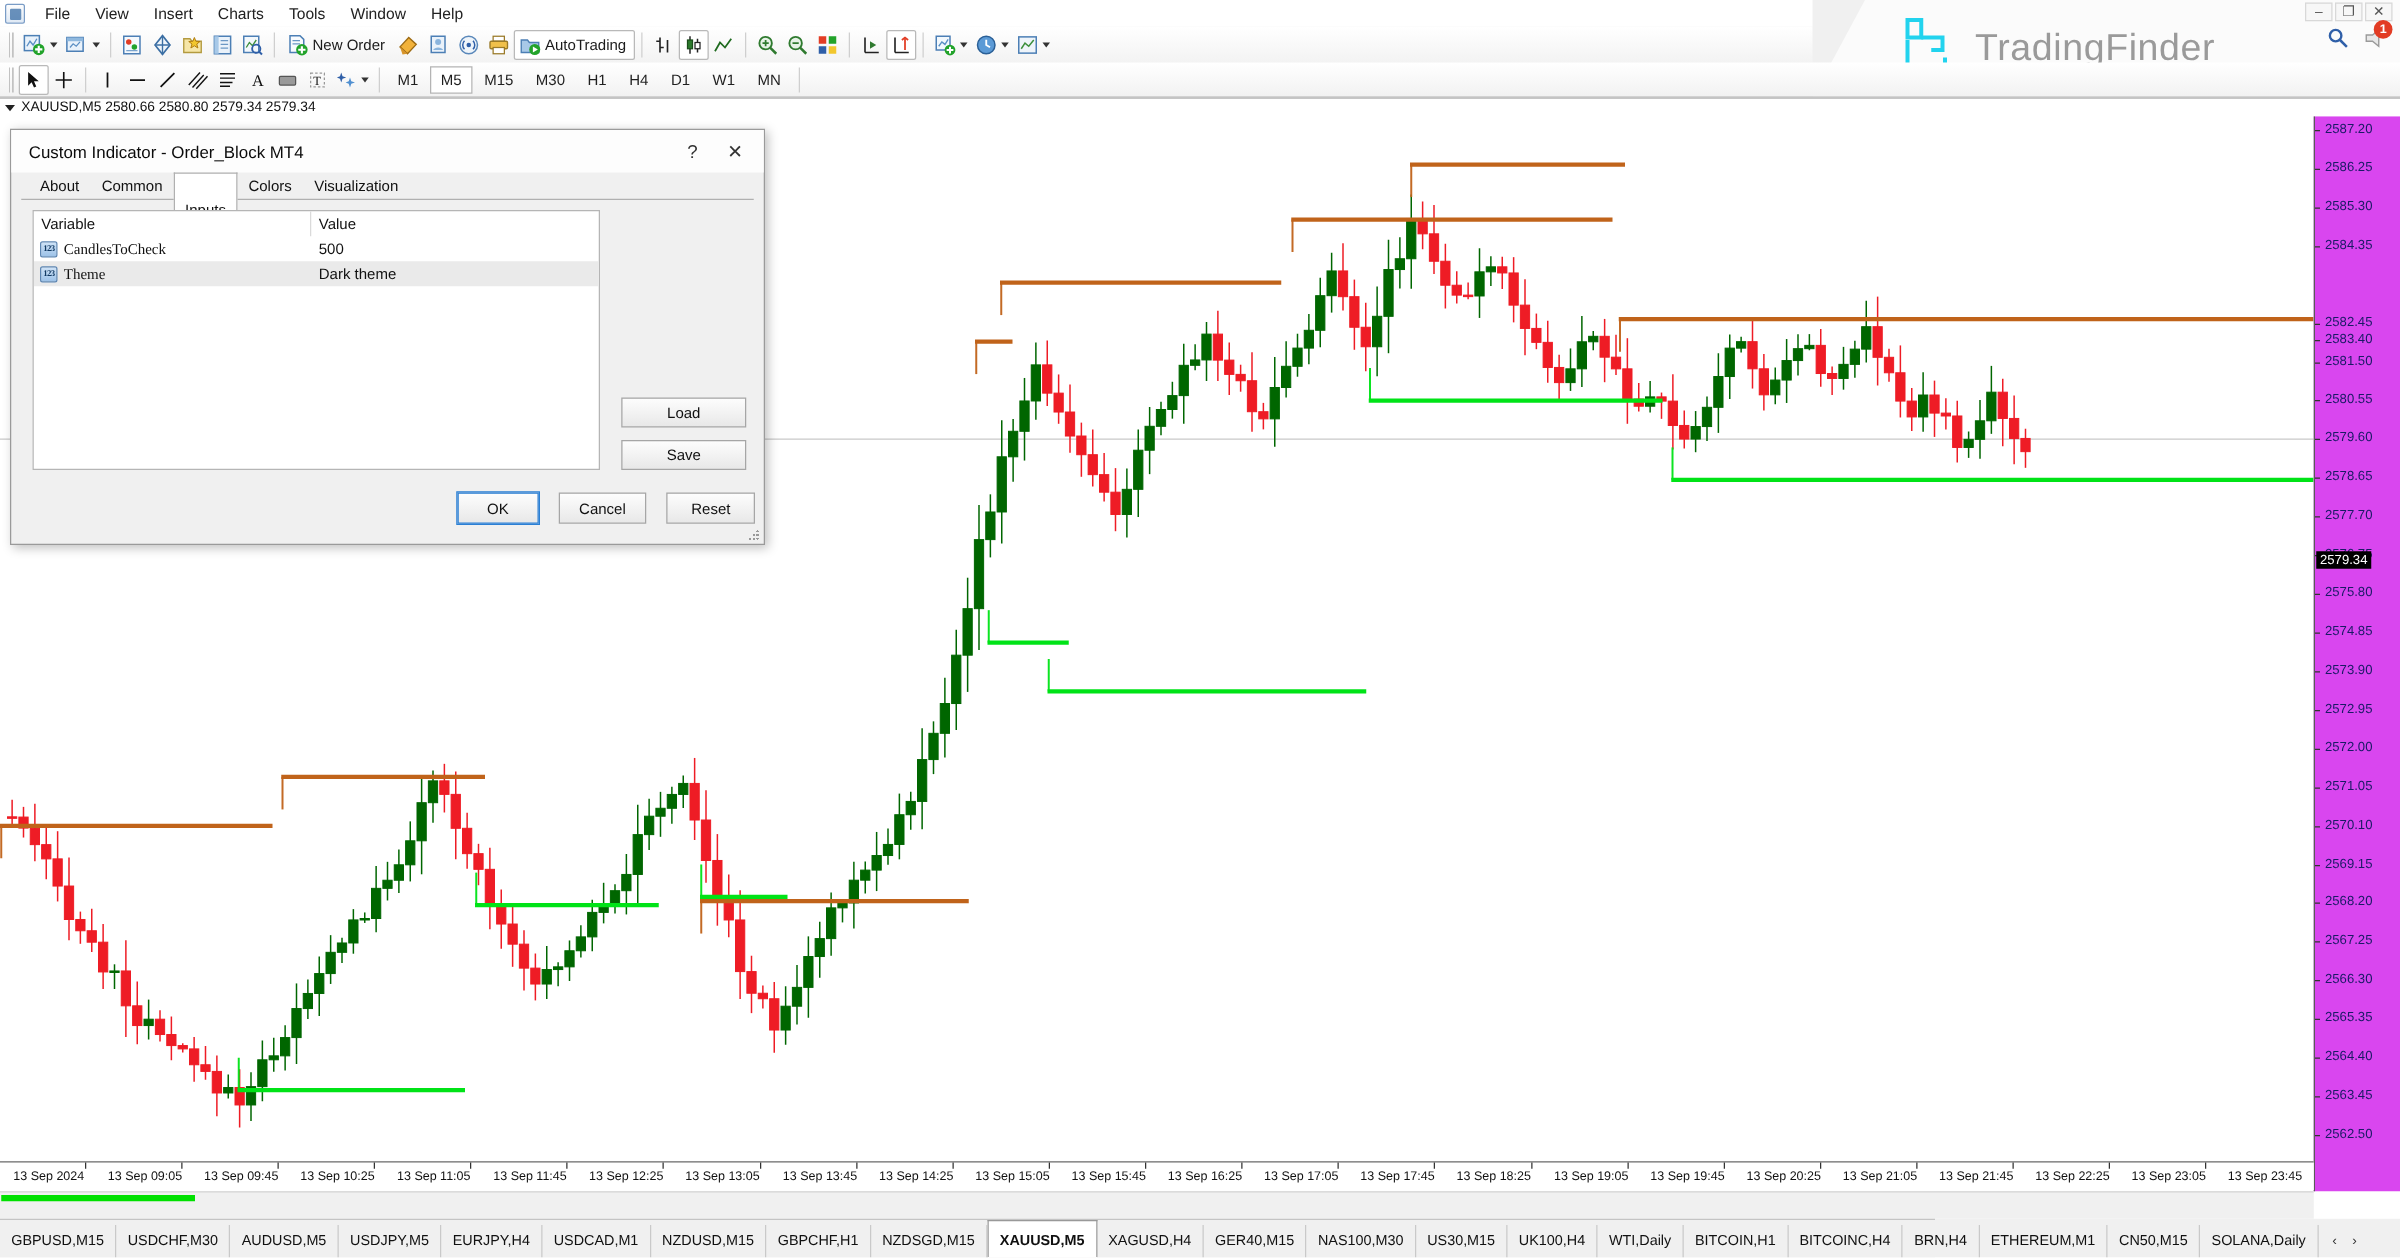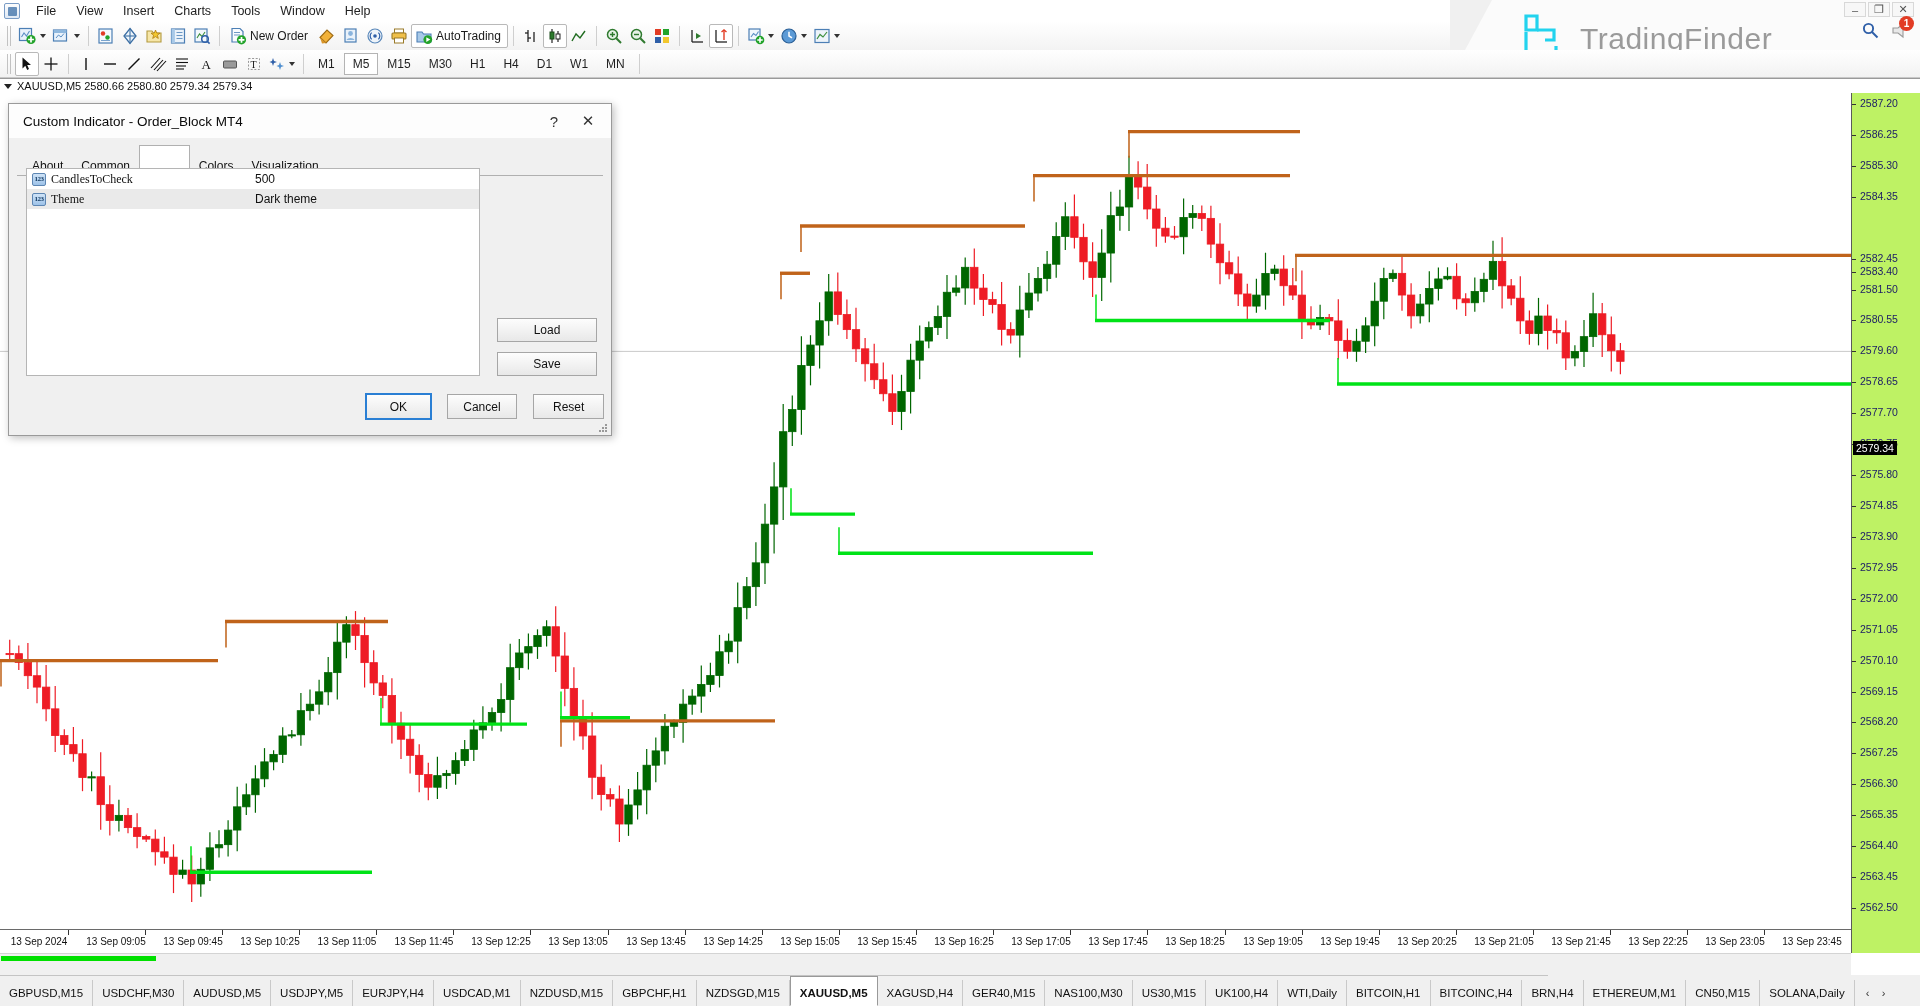--- a/index.html
+++ b/index.html
@@ -99,21 +99,21 @@
   .symbolbar {
     position:absolute; left:0; top:0; width:100%; height:14px;
     font-size:11px; color:#111; display:flex; align-items:center; gap:5px; padding-left:4px;
     background:#ffffff; z-index:3;
   }
   .symarrow { width:0;height:0;border-left:4px solid transparent;border-right:4px solid transparent;border-top:5px solid #222; }
 
   .chartcanvas { position:absolute; left:0; top:14px; width:1851px; height:860px; overflow:hidden; }
   .priceaxis {
     position:absolute; right:0; top:14px; width:69px; height:860px;
-    border-left:1px solid #5a5a5a; background:#bef264;
+    border-left:1px solid #5a5a5a; background:#d946ef;
   }
   .ptick { position:absolute; left:0; width:100%; height:1px; }
   .ptick i { position:absolute; left:0; top:0; width:4px; height:1px; background:#333; }
   .ptick span { position:absolute; left:8px; top:-7px; font-size:10.5px; color:#1a1a66; white-space:nowrap; }
   .curprice {
     position:absolute; left:1px; background:#000; color:#fff; font-size:10.5px;
     padding:1px 3px; white-space:nowrap; z-index:4; font-weight:400;
   }
   .timeaxis {
     position:absolute; left:0; bottom:23px; width:1851px; height:23px;
@@ -140,21 +140,21 @@
   .dlg-title {
     height:34px; display:flex; align-items:center; padding:0 6px 0 14px;
     background:#fdfdfd;
   }
   .dlg-title-text { font-size:13.5px; color:#0b0b0b; flex:1; }
   .dlg-help, .dlg-close {
     width:34px; height:26px; display:flex; align-items:center; justify-content:center;
     font-size:15px; color:#333; cursor:pointer;
   }
 
-  .dlg-tabs { display:flex; padding-left:14px; height:22px; align-items:center; position:relative;margin-top:16px; }
+  .dlg-tabs { display:flex; padding-left:14px; height:22px; align-items:flex-start; position:relative; }
   .dlg-tabs::after {
     content:""; position:absolute; left:8px; right:8px; bottom:0; height:1px; background:#b0b0b0;
   }
   .dtab {
     font-size:12px; padding:3px 8px 3px 8px; color:#111; cursor:pointer;
     border:1px solid transparent; border-bottom:none; position:relative; z-index:2;
     background:transparent;
   }
   .dtab.active {
     background:#ffffff; border-color:#b0b0b0; padding-top:22px; padding-bottom:4px;
@@ -1523,20 +1523,24 @@
       <div class="dtab">Common</div>
       <div class="dtab active">Inputs</div>
       <div class="dtab">Colors</div>
       <div class="dtab">Visualization</div>
     </div>
 
     <div class="dlg-grip"></div>
   </div>
 
   <div class="vartable">
+    <div class="vt-head">
+      <div class="vt-col1">Variable</div>
+      <div class="vt-col2">Value</div>
+    </div>
     <div class="vt-row">
       <div class="vt-cell1">
         <span class="icon123">123</span>
         <span>CandlesToCheck</span>
       </div>
       <div class="vt-cell2">500</div>
     </div>
     <div class="vt-row alt">
       <div class="vt-cell1">
         <span class="icon123">123</span>

